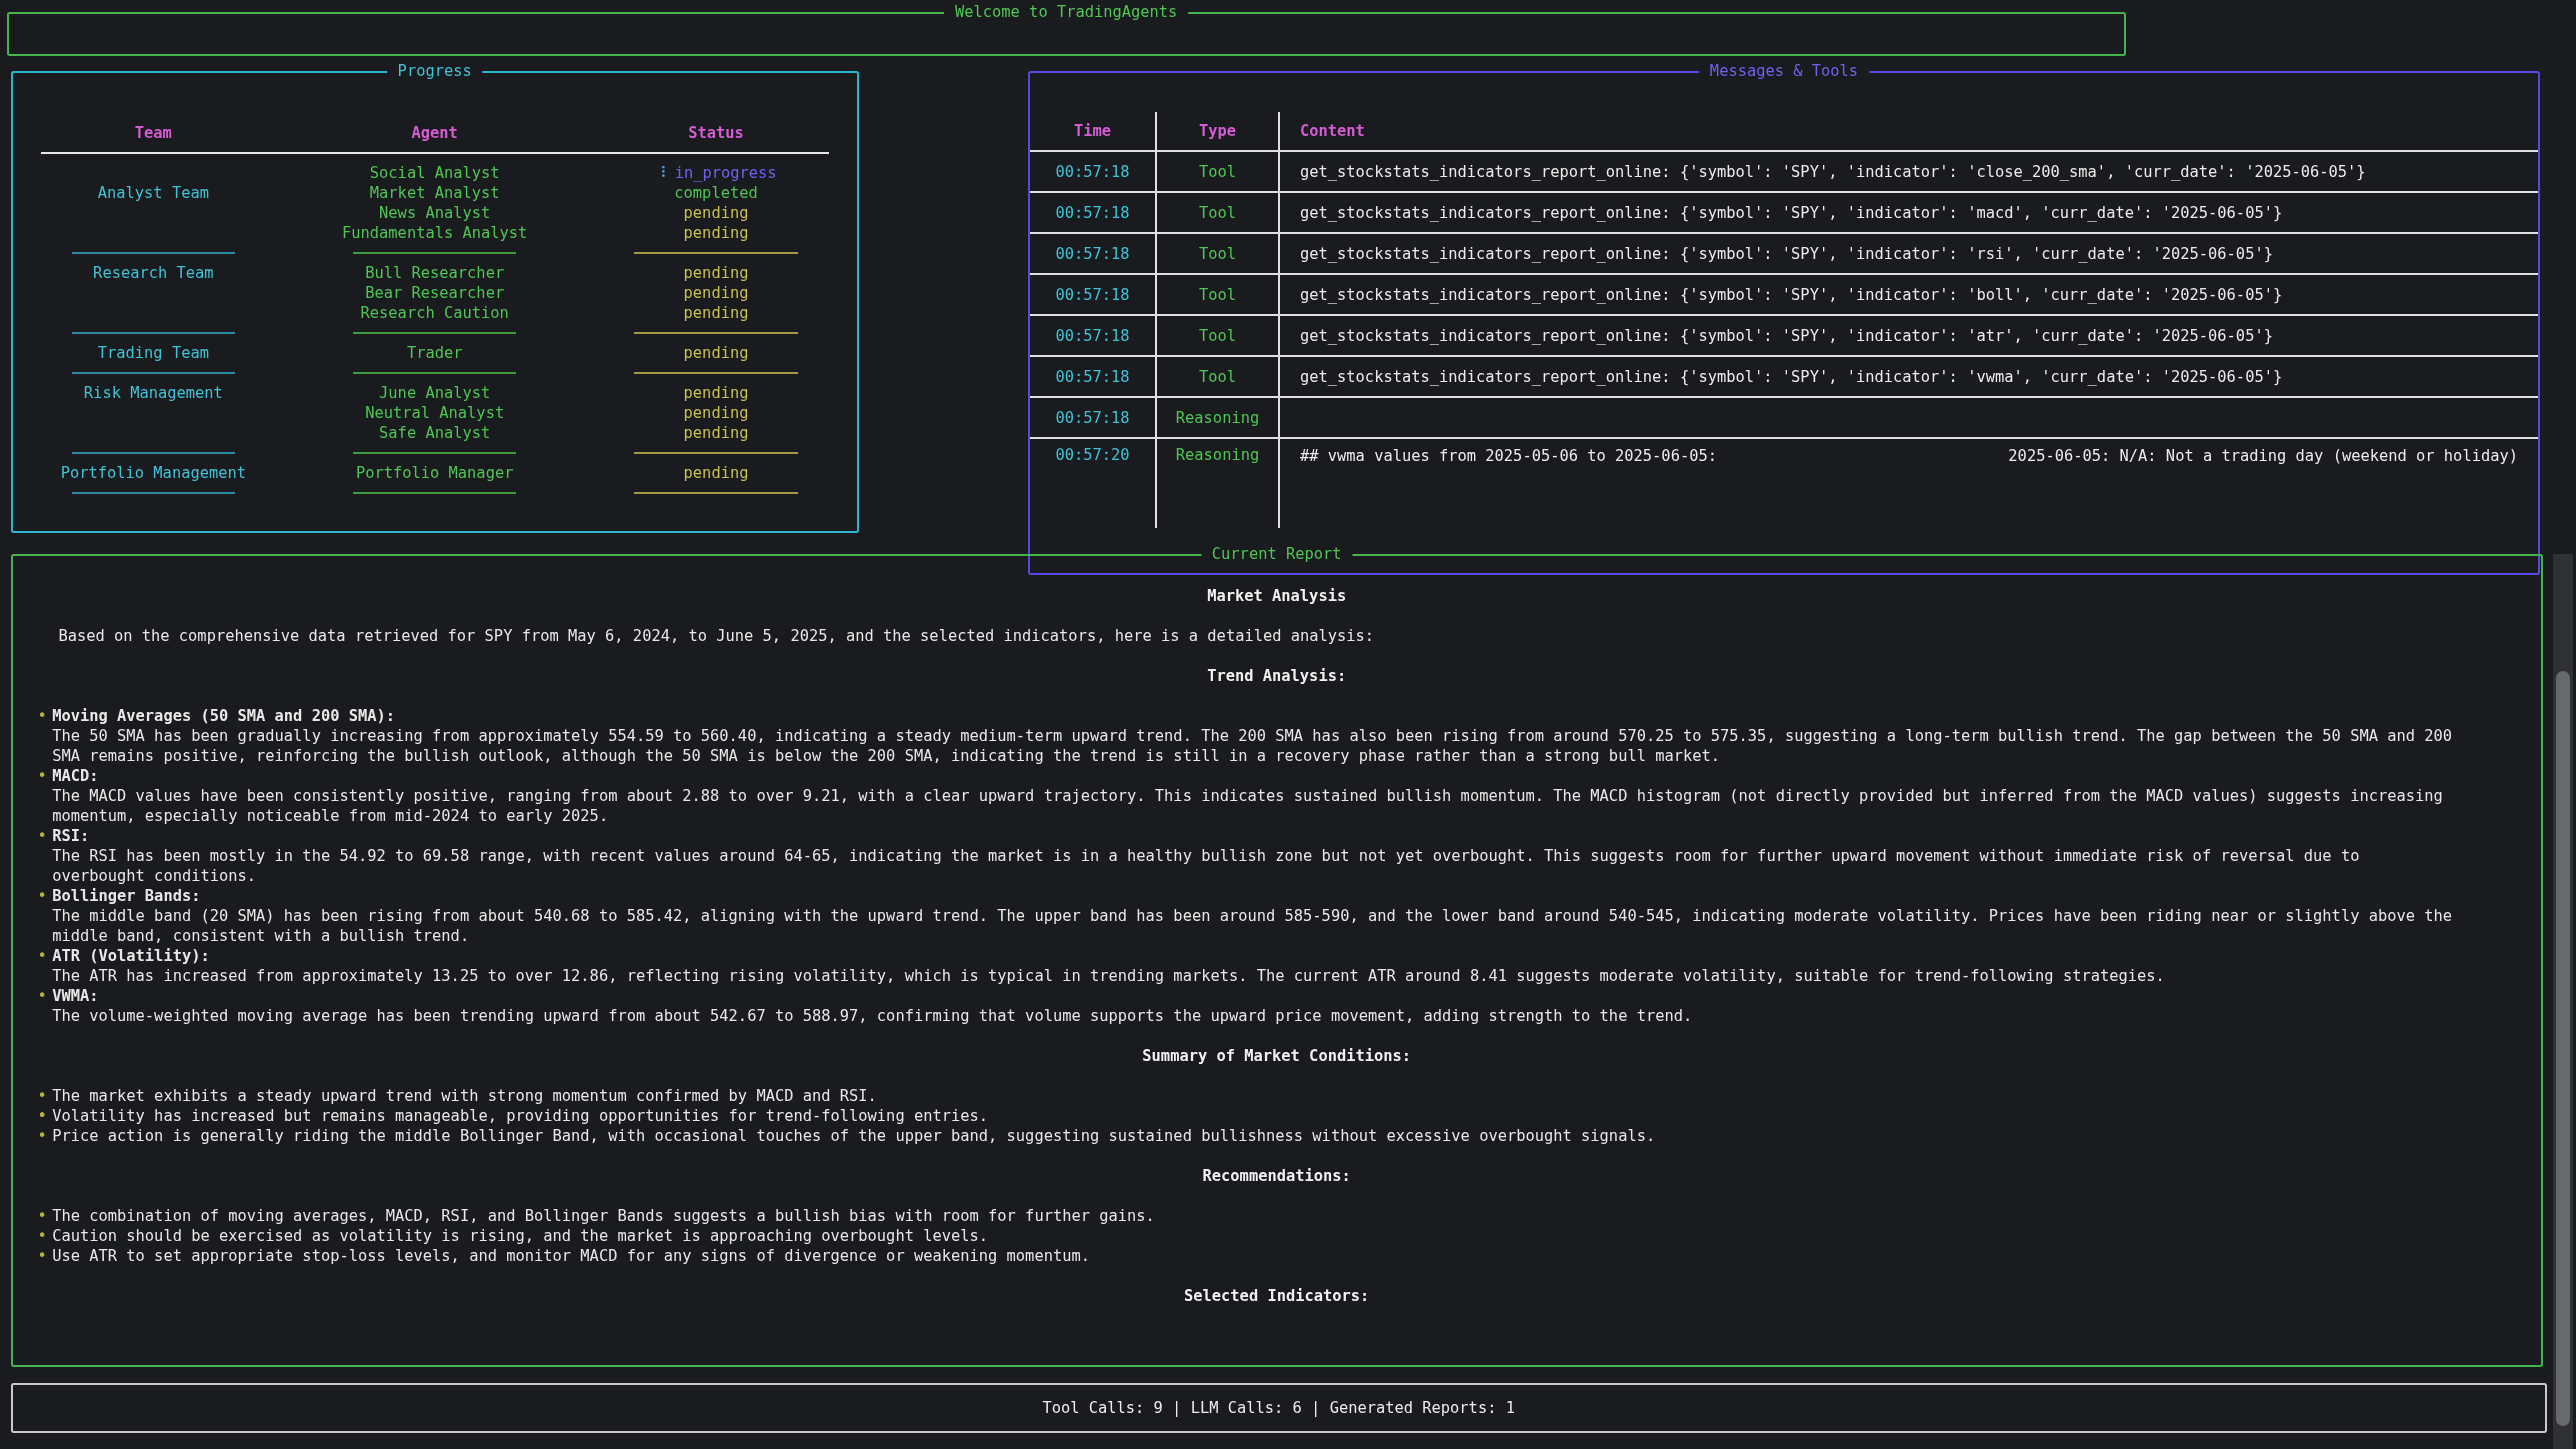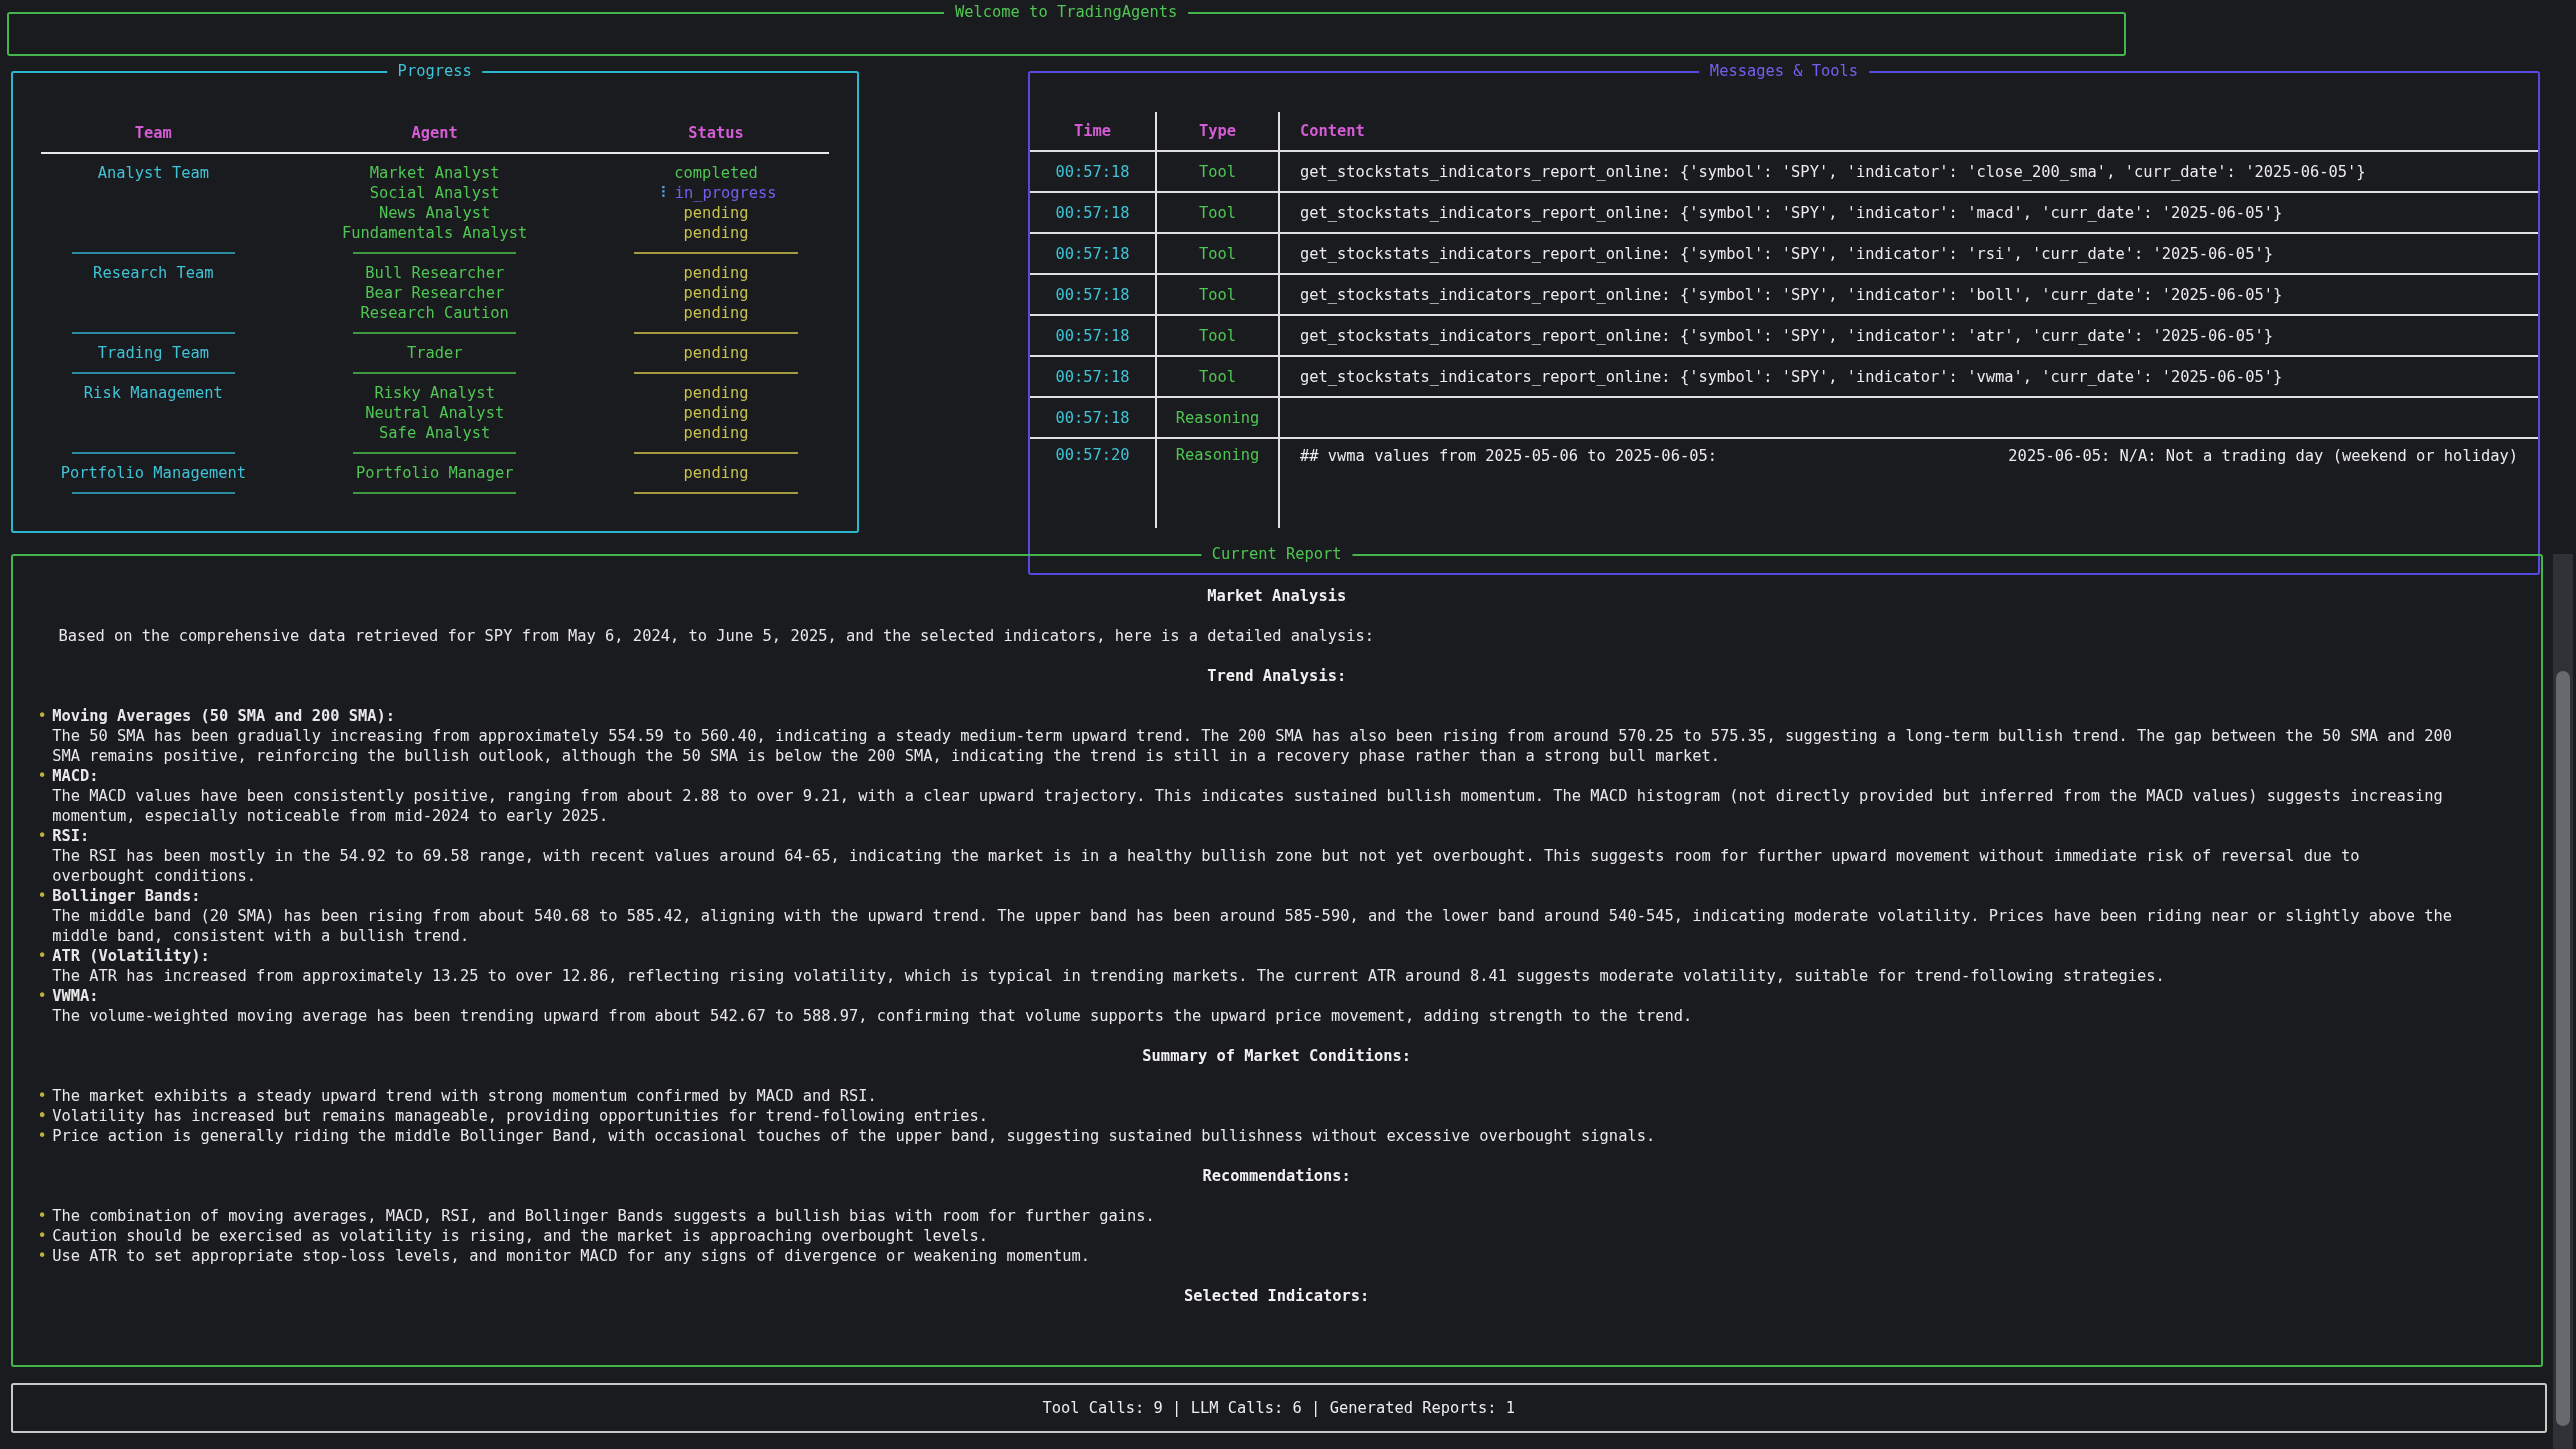--- a/index.html
+++ b/index.html
@@ -87,31 +87,31 @@
     <div class="phead">
       <span>Team</span>
       <span>Agent</span>
       <span>Status</span>
     </div>
     <div class="prule">
         <i></i>
       </div>
 
     <div class="prow">
+      <div class="cell team"></div>
+      <div class="cell agent">Social Analyst</div>
+      <div class="cell status st-prog"><span class="spinner">⠸</span><span>in_progress</span></div>
+    </div>
+    <div class="prow">
       <div class="cell team">Analyst Team</div>
       <div class="cell agent">Market Analyst</div>
       <div class="cell status st-done">completed</div>
     </div>
     <div class="prow">
       <div class="cell team"></div>
-      <div class="cell agent">Social Analyst</div>
-      <div class="cell status st-prog"><span class="spinner">⠸</span><span>in_progress</span></div>
-    </div>
-    <div class="prow">
-      <div class="cell team"></div>
       <div class="cell agent">News Analyst</div>
       <div class="cell status st-pend">pending</div>
     </div>
     <div class="prow">
       <div class="cell team"></div>
       <div class="cell agent">Fundamentals Analyst</div>
       <div class="cell status st-pend">pending</div>
     </div>
     <div class="gsep">
         <i class="s1"></i>
@@ -146,21 +146,21 @@
       <div class="cell status st-pend">pending</div>
     </div>
     <div class="gsep">
         <i class="s1"></i>
         <i class="s2"></i>
         <i class="s3"></i>
       </div>
 
     <div class="prow">
       <div class="cell team">Risk Management</div>
-      <div class="cell agent">Risky Analyst</div>
+      <div class="cell agent">June Analyst</div>
       <div class="cell status st-pend">pending</div>
     </div>
     <div class="prow">
       <div class="cell team"></div>
       <div class="cell agent">Neutral Analyst</div>
       <div class="cell status st-pend">pending</div>
     </div>
     <div class="prow">
       <div class="cell team"></div>
       <div class="cell agent">Safe Analyst</div>

